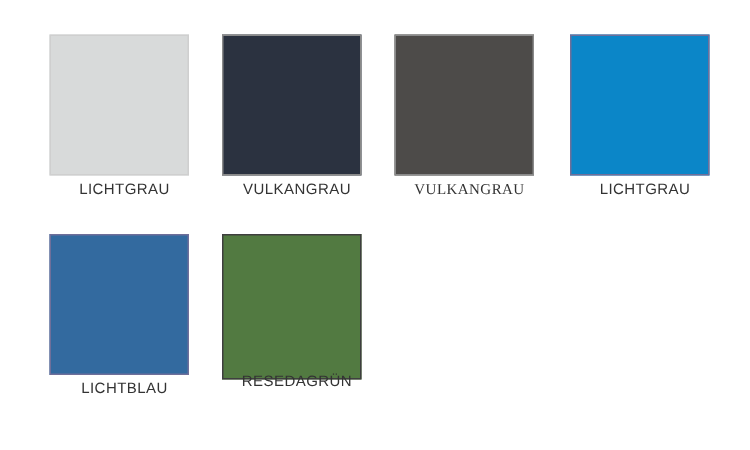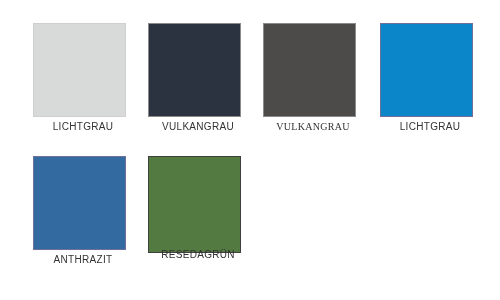--- a/index.html
+++ b/index.html
@@ -77,21 +77,21 @@
     <div class="swatch-label" style="color: rgb(51, 51, 51); font-family: Liberation Serif, serif;">VULKANGRAU</div>
   </div>
 
   <div class="swatch-cell" style="left:373px; top:7px;">
     <div class="swatch-chip" style="background:#0b86c8; border-color:#6f6f9a;"></div>
     <div class="swatch-label" style="color: rgb(51, 51, 51);">LICHTGRAU</div>
   </div>
 
   <div class="swatch-cell" style="left:26px; top:140px;">
     <div class="swatch-chip" style="background:#336a9f; border-color:#6f6f9a;"></div>
-    <div class="swatch-label" style="color: rgb(51, 51, 51);">ANTHRAZIT</div>
+    <div class="swatch-label" style="color: rgb(51, 51, 51);">LICHTBLAU</div>
   </div>
 
   <div class="swatch-cell" style="left:141px; top:140px;">
     <div class="swatch-chip tall" style="background:#527a41; border-color:#3f3f3f;"></div>
     <div class="swatch-label overlap" style="color: rgb(51, 51, 51);">RESEDAGRÜN</div>
   </div>
 
   <div class="swatch-cell empty" style="left:256px; top:140px;">
     
     

